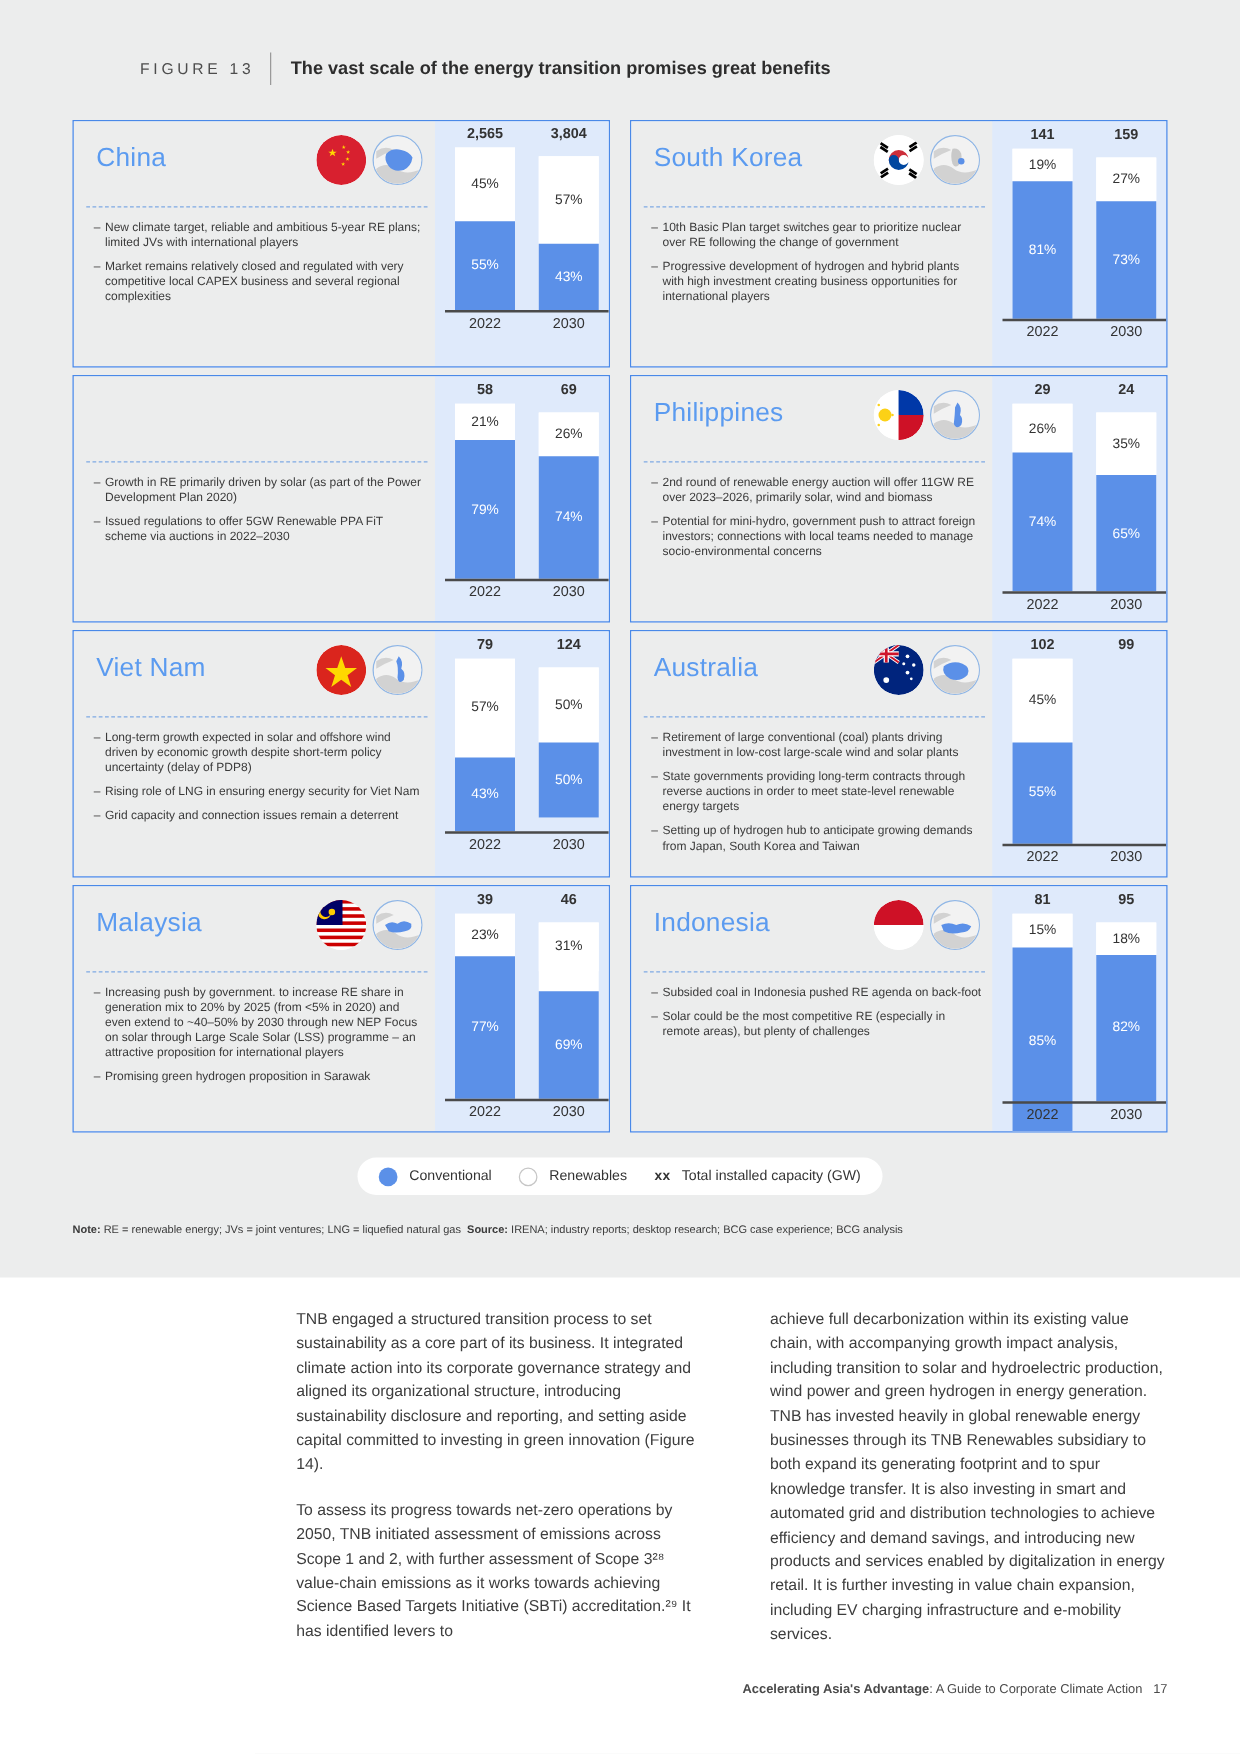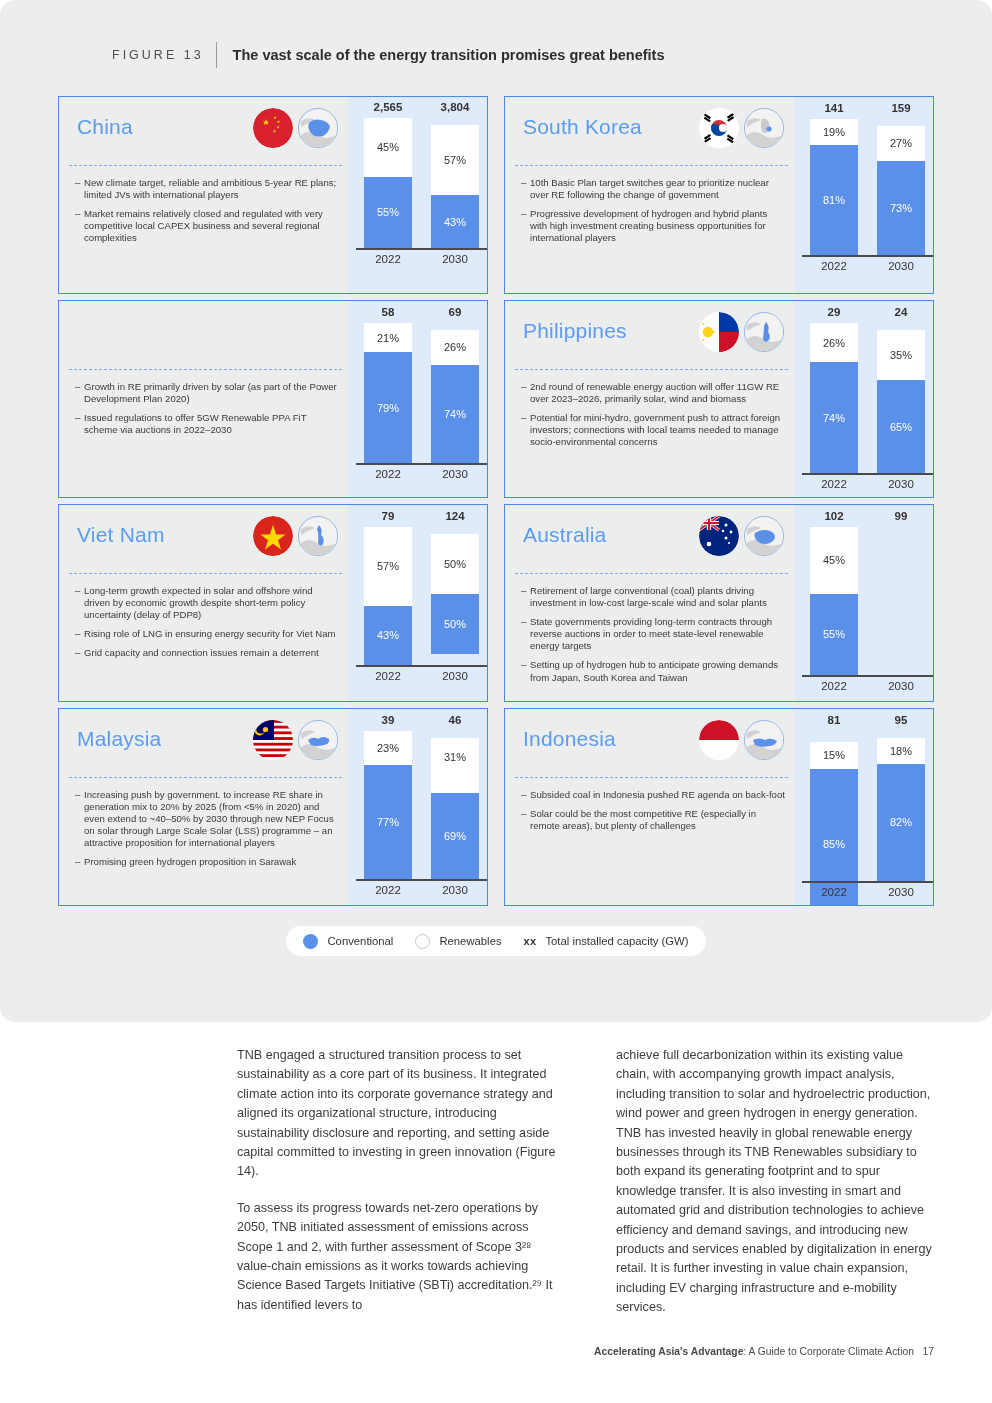--- a/index.html
+++ b/index.html
@@ -7,21 +7,20 @@
   body {
     font-family: "Liberation Sans", sans-serif;
     background: #ffffff;
     position: relative;
     overflow: hidden;
   }
   
   .fig-panel {
     position: absolute; left: 0; top: 0; width: 992px; height: 1022px;
     background: #eceded;
-    border-radius: 15px;
   }
   .fig-header {
     position: absolute; left: 112px; top: 42px;
     display: flex; align-items: center; height: 26px;
   }
   .fig-label {
     font-size: 12.5px; letter-spacing: 3.0px; color: #4d4d4d;
     font-weight: 400; white-space: nowrap;
   }
   .fig-divider {
@@ -617,21 +616,21 @@
             </div>
             <div class="bullet">
               <span class="dash">–</span>
               <span class="btxt">Solar could be the most competitive RE (especially in remote areas), but plenty of challenges</span>
             </div>
           </div>
         </div>
         <div class="card-right">
           <div class="chart">
             <div class="total-lbl" style="left: 16px; top: 5px;">81</div>
-            <div class="stack" style="left: 16px; top: 33px; height: 178px;">
+            <div class="stack" style="left: 16px; top: 22px; height: 178px;">
               <div class="seg-re" style="height: 15%;">
                 <span>15%</span>
               </div>
               <div class="seg-cv" style="height: 85%;">
                 <span>85%</span>
               </div>
             </div>
             <div class="yr-lbl" style="left: 16px; top: 177px;">2022</div>
             <div class="total-lbl" style="left: 83px; top: 5px;">95</div>
             <div class="stack" style="left: 83px; top: 29px; height: 143px;">
@@ -653,20 +652,26 @@
     <span class="swatch-blue"></span>
     <span>Conventional</span>
     <span class="sp"></span>
     <span class="swatch-white"></span>
     <span>Renewables</span>
     <span class="sp"></span>
     <span class="xx">xx</span>
     <span>Total installed capacity (GW)</span>
   </div>
 
+  <div class="note">
+    <b>Note:</b>
+    <span>RE = renewable energy; JVs = joint ventures; LNG = liquefied natural gas</span>
+    &nbsp;<b>Source:</b>
+    <span>IRENA; industry reports; desktop research; BCG case experience; BCG analysis</span>
+  </div>
 </div>
 
 <div class="body-cols">
   <div class="bcol">
       <p>TNB engaged a structured transition process to set sustainability as a core part of its business. It integrated climate action into its corporate governance strategy and aligned its organizational structure, introducing sustainability disclosure and reporting, and setting aside capital committed to investing in green innovation (Figure 14).</p>
       <p>To assess its progress towards net-zero operations by 2050, TNB initiated assessment of emissions across Scope 1 and 2, with further assessment of Scope 3²⁸ value-chain emissions as it works towards achieving Science Based Targets Initiative (SBTi) accreditation.²⁹ It has identified levers to</p>
     </div>
   <div class="bcol">
       <p>achieve full decarbonization within its existing value chain, with accompanying growth impact analysis, including transition to solar and hydroelectric production, wind power and green hydrogen in energy generation. TNB has invested heavily in global renewable energy businesses through its TNB Renewables subsidiary to both expand its generating footprint and to spur knowledge transfer. It is also investing in smart and automated grid and distribution technologies to achieve efficiency and demand savings, and introducing new products and services enabled by digitalization in energy retail. It is further investing in value chain expansion, including EV charging infrastructure and e-mobility services.</p>
     </div>

